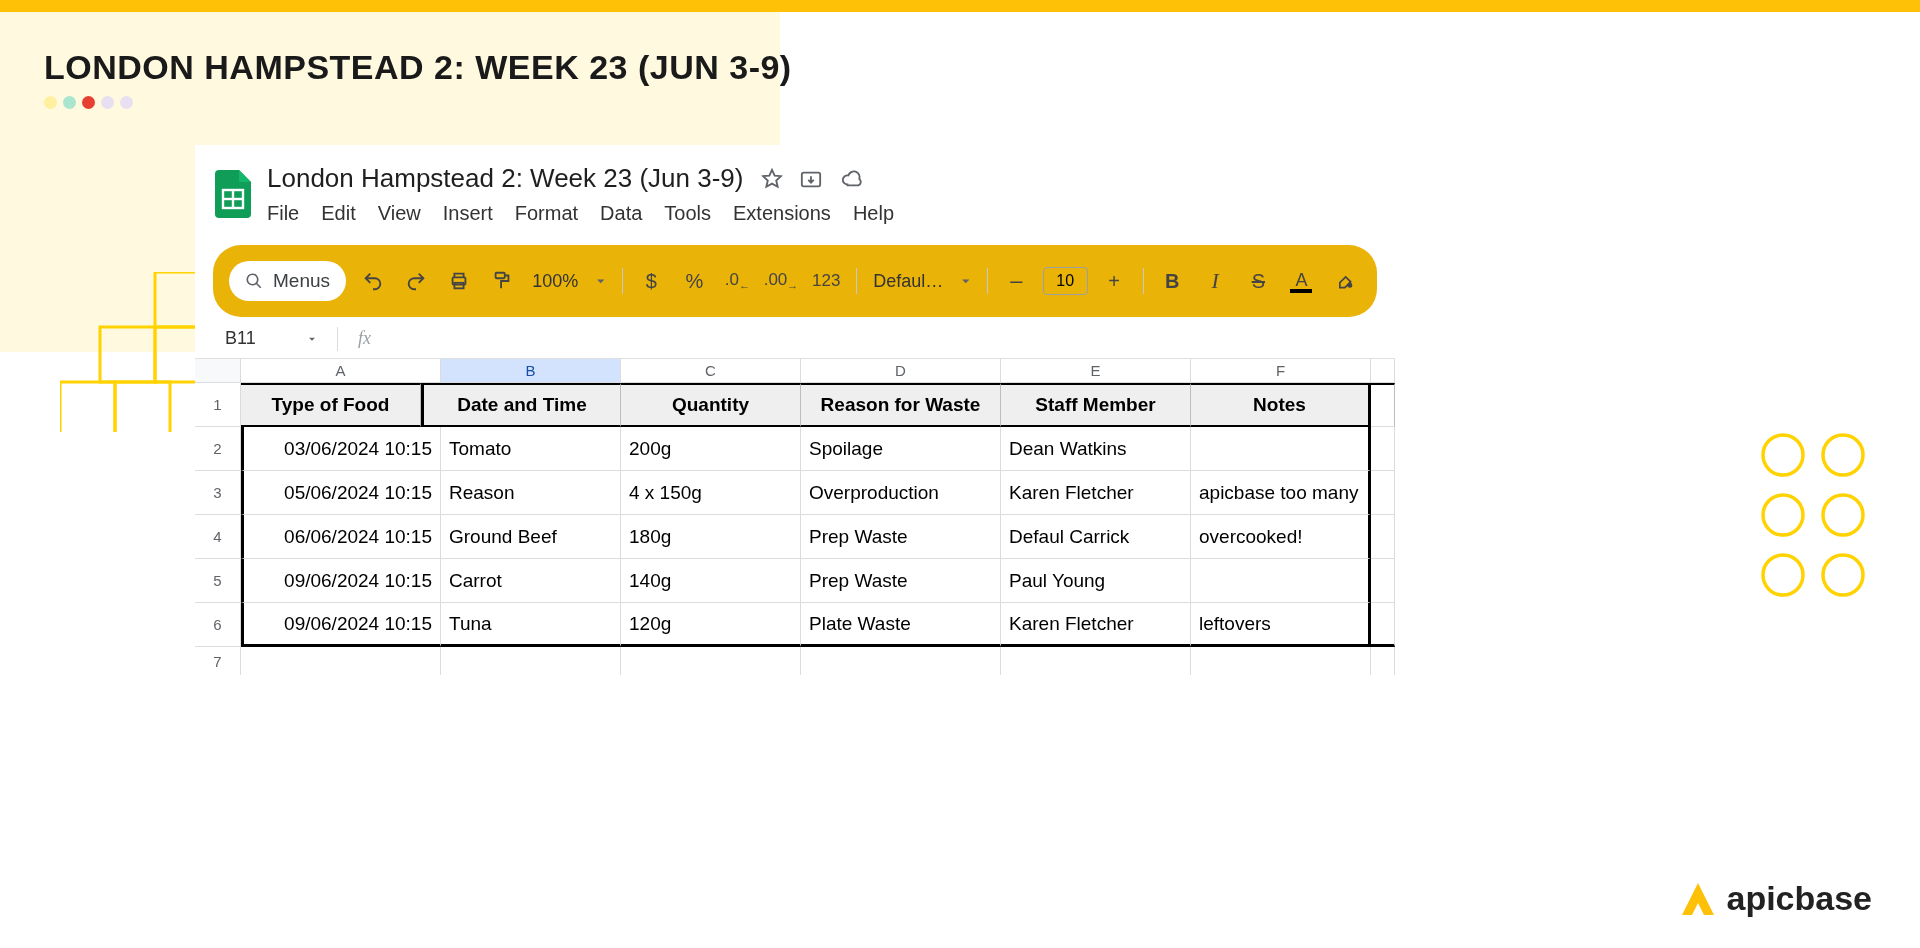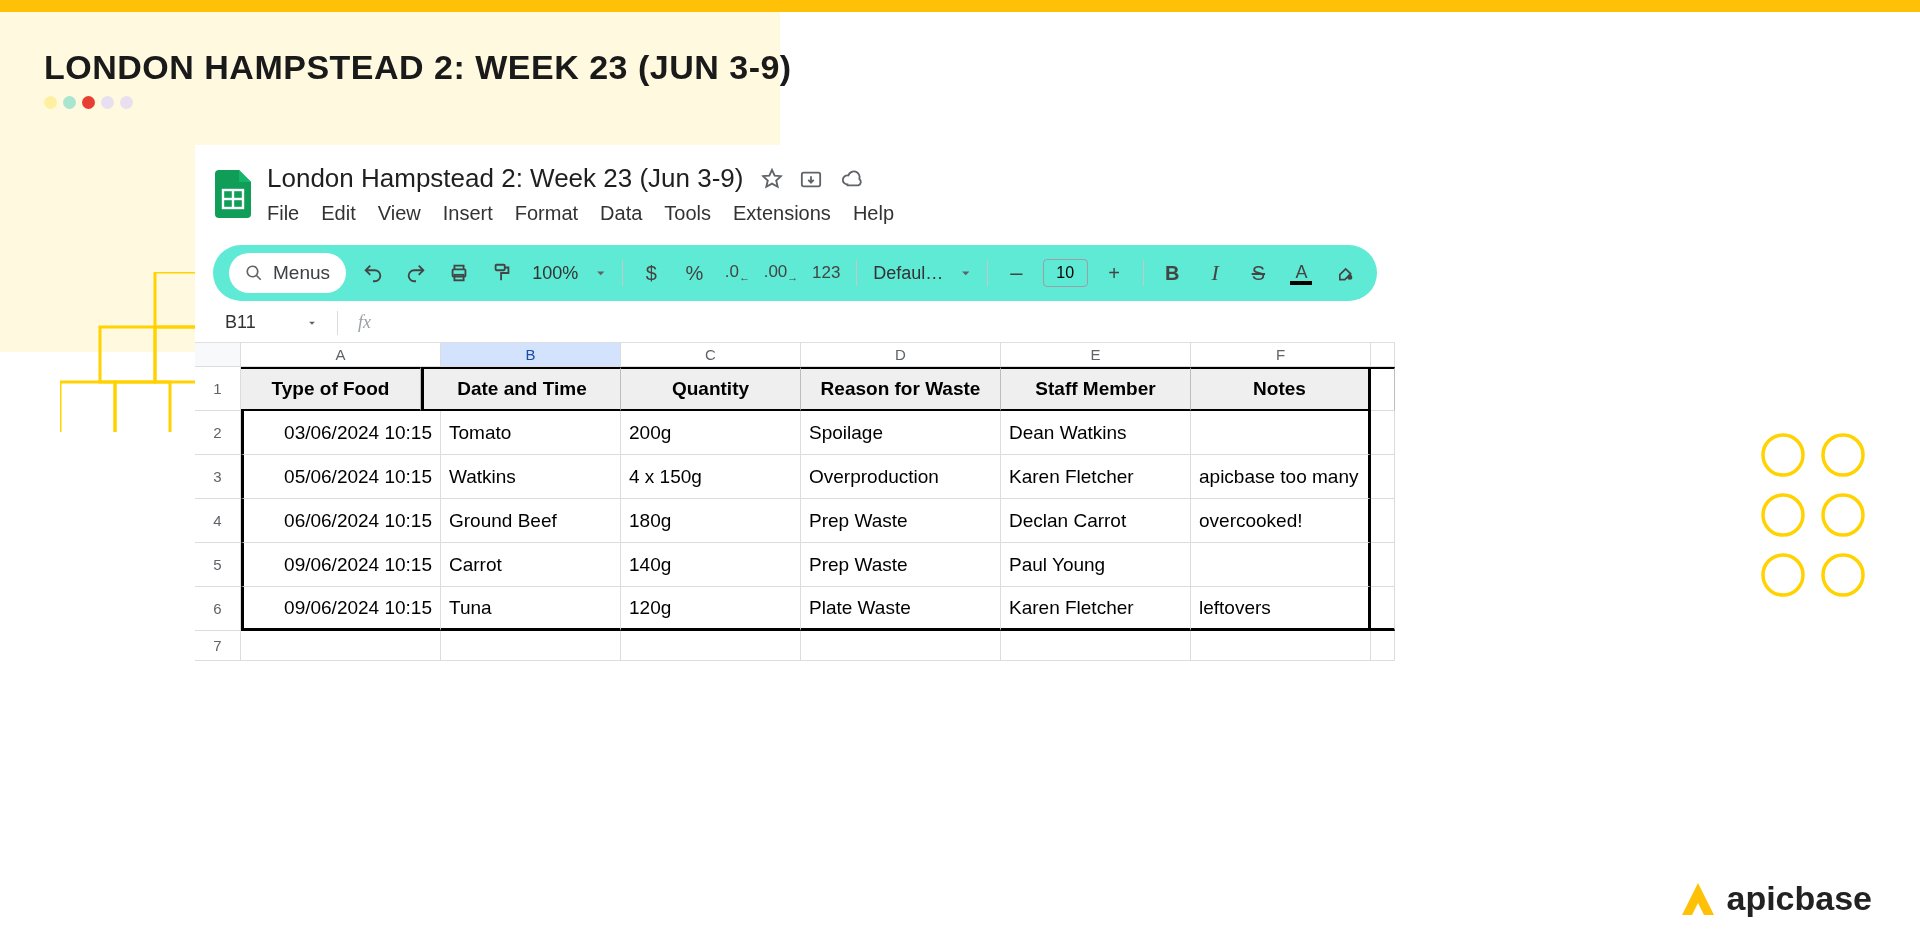--- a/index.html
+++ b/index.html
@@ -56,22 +56,22 @@
   .title-col { display:flex; flex-direction:column; gap:4px; }
   .doc-row { display:flex; align-items:center; gap:18px;}
   .doc-title { font-size: 26px; color:#1f1f1f; }
   .title-icons { display:flex; gap:16px; color:#5f6368;}
   .title-icons svg { stroke:#5f6368; }
   .menu-row { display:flex; gap:22px; font-size:20px; color:#333; padding-top:4px;}
   .menu-row span { cursor:pointer; }
 
   .toolbar {
     margin: 16px 18px 0 18px;
-    background:#5eead4; border-radius: 28px;
-    height:56px; display:flex; align-items:center; padding: 0 16px; gap:10px;
+    background:#eab308; border-radius: 28px;
+    height:72px; display:flex; align-items:center; padding: 0 16px; gap:10px;
     overflow:hidden;
   }
   .menus-pill {
     background:#fff; border-radius:22px; height:40px; display:flex;
     align-items:center; gap:10px; padding:0 16px; color:#3c4043;
   }
   .menus-pill span { font-size:19px; }
   .tb-btn {
     width:34px; height:34px; display:flex; align-items:center; justify-content:center;
     color:#444; cursor:pointer;
@@ -367,36 +367,36 @@
         <div class="cell wD">Spoilage</div>
         <div class="cell wE">Dean Watkins</div>
         <div class="cell wF right-border"></div>
         <div class="cell extra"></div>
       </div>
     </div>
     <div style="display:flex;">
       <div class="row-h" style="height:44px;">3</div>
       <div class="cell-row data" style="flex:1;">
         <div class="cell wA colA left-border">05/06/2024 10:15</div>
-        <div class="cell wB">Watkins</div>
+        <div class="cell wB">Reason</div>
         <div class="cell wC">4 x 150g</div>
         <div class="cell wD">Overproduction</div>
         <div class="cell wE">Karen Fletcher</div>
         <div class="cell wF right-border">apicbase too many</div>
         <div class="cell extra"></div>
       </div>
     </div>
     <div style="display:flex;">
       <div class="row-h" style="height:44px;">4</div>
       <div class="cell-row data" style="flex:1;">
         <div class="cell wA colA left-border">06/06/2024 10:15</div>
         <div class="cell wB">Ground Beef</div>
         <div class="cell wC">180g</div>
         <div class="cell wD">Prep Waste</div>
-        <div class="cell wE">Declan Carrot</div>
+        <div class="cell wE">Defaul Carrick</div>
         <div class="cell wF right-border">overcooked!</div>
         <div class="cell extra"></div>
       </div>
     </div>
     <div style="display:flex;">
       <div class="row-h" style="height:44px;">5</div>
       <div class="cell-row data" style="flex:1;">
         <div class="cell wA colA left-border">09/06/2024 10:15</div>
         <div class="cell wB">Carrot</div>
         <div class="cell wC">140g</div>

